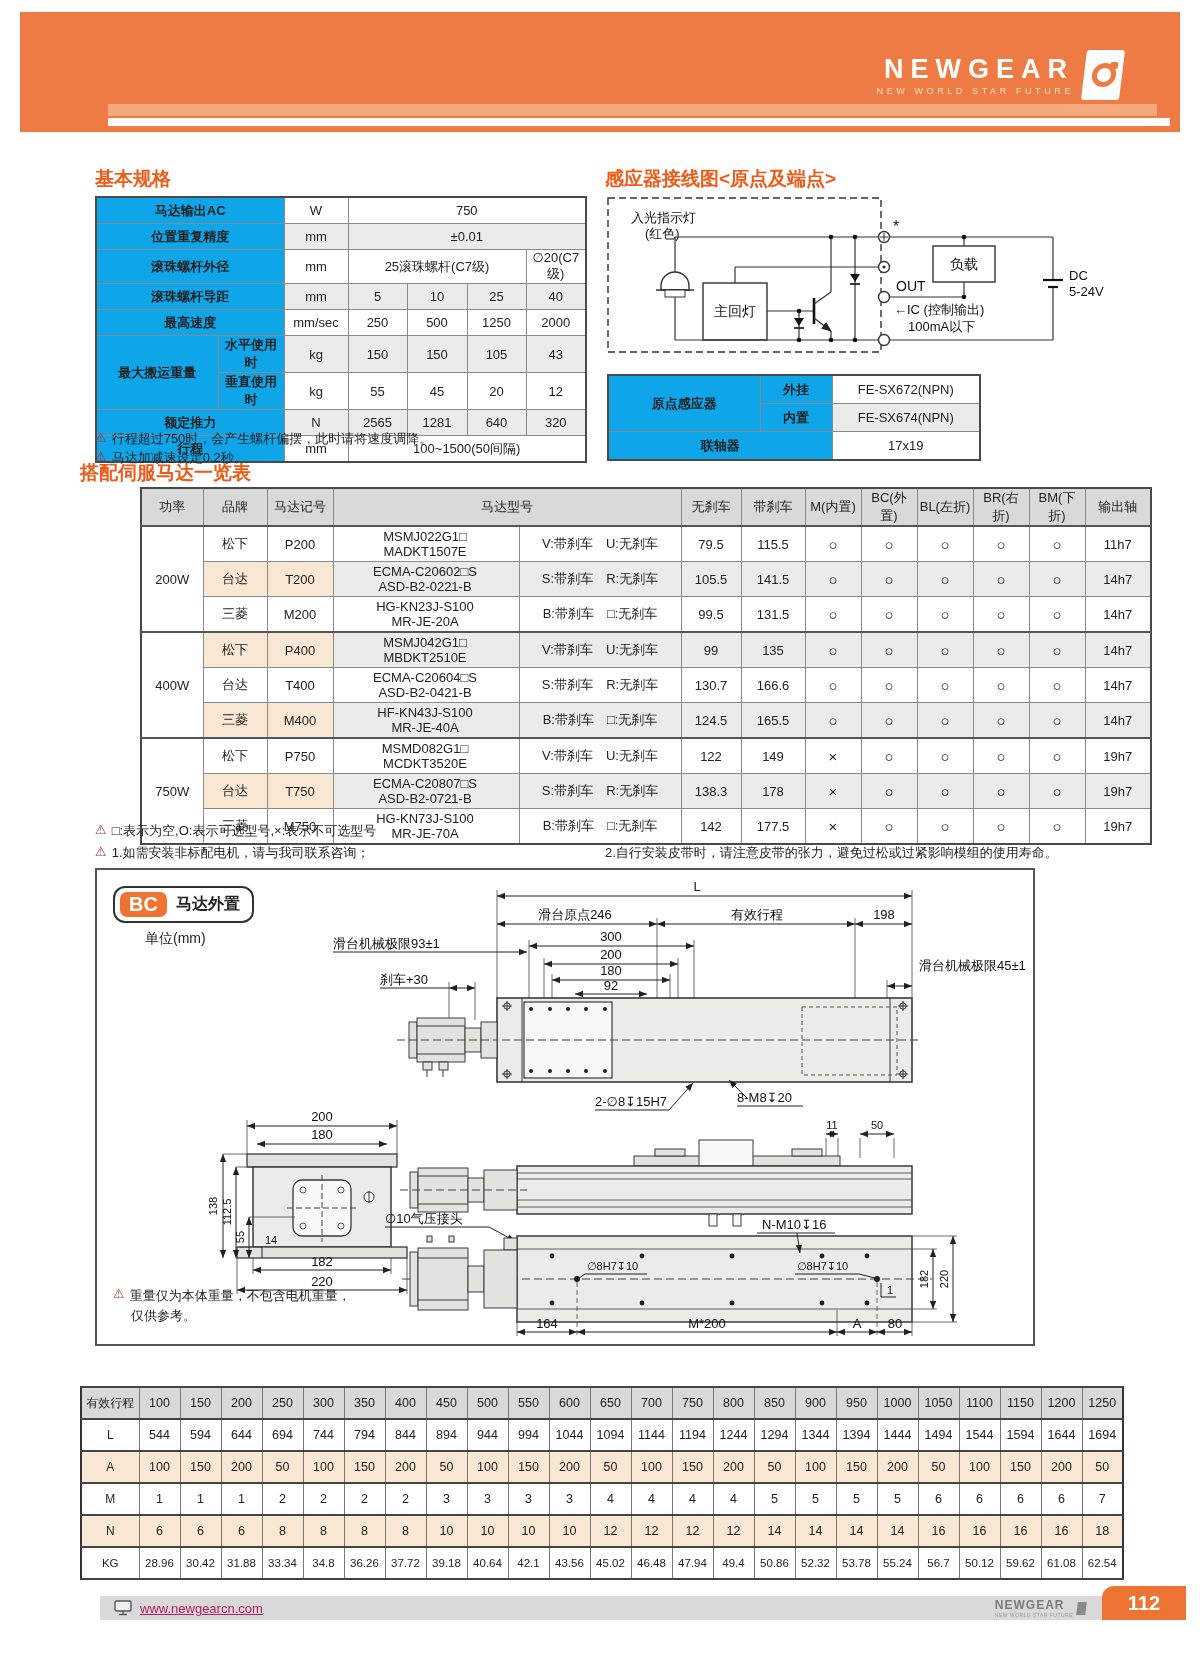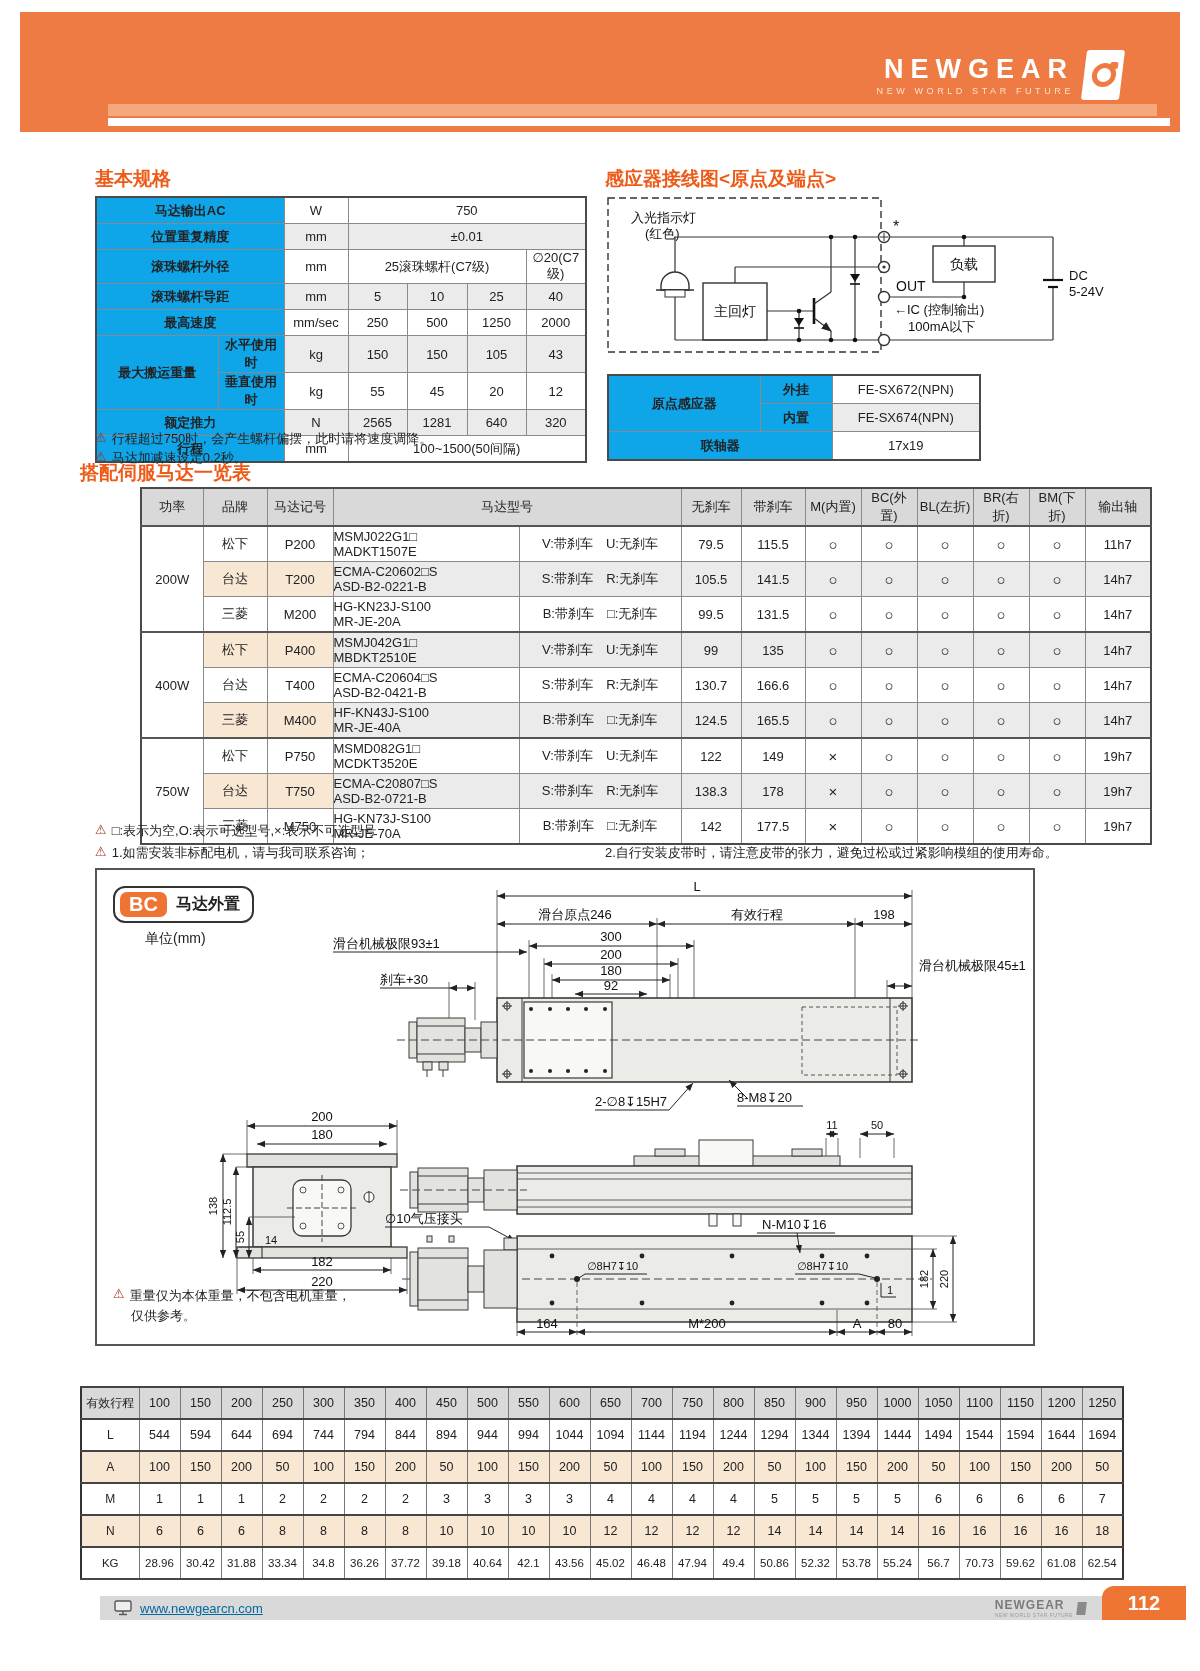--- a/index.html
+++ b/index.html
@@ -31,21 +31,21 @@
   
   .spec{border:2px solid #4a4a4a;}
   .spec td{height:25px;}
   
   .sensor-t{border:2px solid #4a4a4a;}
   .sensor-t td{height:27px;margin-left:33px;}
   
   .motor{border:2px solid #4a4a4a;}
   .motor thead td{height:24px;background:#d9d9d9;}
   .motor tbody td{height:34px;}
-  .motor td.model{text-align:left;padding-left:0;font-size:13px;line-height:15px;}
+  .motor td.model{text-align:center;padding-left:0;font-size:13px;line-height:15px;}
   .motor td.brake{font-size:13px;}
   .motor td.power{background:#fff;}
   .motor td.mark{font-size:15px;}
   .motor tr.gtop td{border-top:2px solid #555;}
   
   .stroke{border:2px solid #333;}
   .stroke td{height:30px;font-size:12.5px;border:1px solid #777;border-top:2px solid #444;border-bottom:2px solid #444;padding:0 1px;}
   .stroke tr.kg td{font-size:11.5px;}
   .stroke td.rlabel{font-size:12px;}
   
@@ -54,21 +54,21 @@
             border:2px solid #333;border-radius:12px;background:#fff;padding:4px 12px 4px 5px;gap:9px;}
   .bc-chip{background:#ee7433;color:#fff;font-weight:bold;font-size:20px;border-radius:7px;padding:1px 9px;}
   .bc-label{font-weight:bold;font-size:16px;color:#222;}
   .unit-label{position:absolute;left:48px;top:60px;font-size:14px;}
   .draw-note{position:absolute;left:16px;top:416px;font-size:13px;line-height:20px;}
   svg text{font-family:"Liberation Sans","DejaVu Sans",sans-serif;}
   .dt{font-size:13px;fill:#111;}
   .dts{font-size:11px;fill:#111;}
   
   .foot-bar{left:100px;top:1596px;width:1002px;height:24px;background:#d9d9d9;display:flex;align-items:center;}
-  .foot-url{font-size:13px;color:#0369a1;text-decoration:underline;margin-left:8px;}
+  .foot-url{font-size:13px;color:#be185d;text-decoration:underline;margin-left:8px;}
   .foot-logo{margin-left:auto;margin-right:16px;display:flex;align-items:center;gap:4px;}
   .foot-logo-txt{color:#7b7b7b;font-weight:bold;font-size:12px;letter-spacing:1px;}
   .foot-logo-sub{color:#9a9a9a;font-size:5px;letter-spacing:.5px;}
   .foot-tile{width:9px;height:13px;background:#8a8a8a;transform:skewX(-7deg);}
   .page-box{left:1102px;top:1586px;width:84px;height:34px;background:#ee7433;color:#fff;
             font-weight:bold;font-size:20px;text-align:center;line-height:34px;border-top-left-radius:12px;}
 </style>
 </head>
 <body>
 
@@ -890,21 +890,21 @@
         <td>43.56</td>
         <td>45.02</td>
         <td>46.48</td>
         <td>47.94</td>
         <td>49.4</td>
         <td>50.86</td>
         <td>52.32</td>
         <td>53.78</td>
         <td>55.24</td>
         <td>56.7</td>
-        <td>70.73</td>
+        <td>50.12</td>
         <td>59.62</td>
         <td>61.08</td>
         <td>62.54</td>
       </tr>
     </tbody>
 </table>
 
 <div class="abs foot-bar">
   <svg width="18" height="16" viewBox="0 0 18 16" style="margin-left:14px">
     <rect x="1" y="1" width="16" height="10" rx="1.5" fill="#eee" stroke="#555" stroke-width="1.4"></rect>

